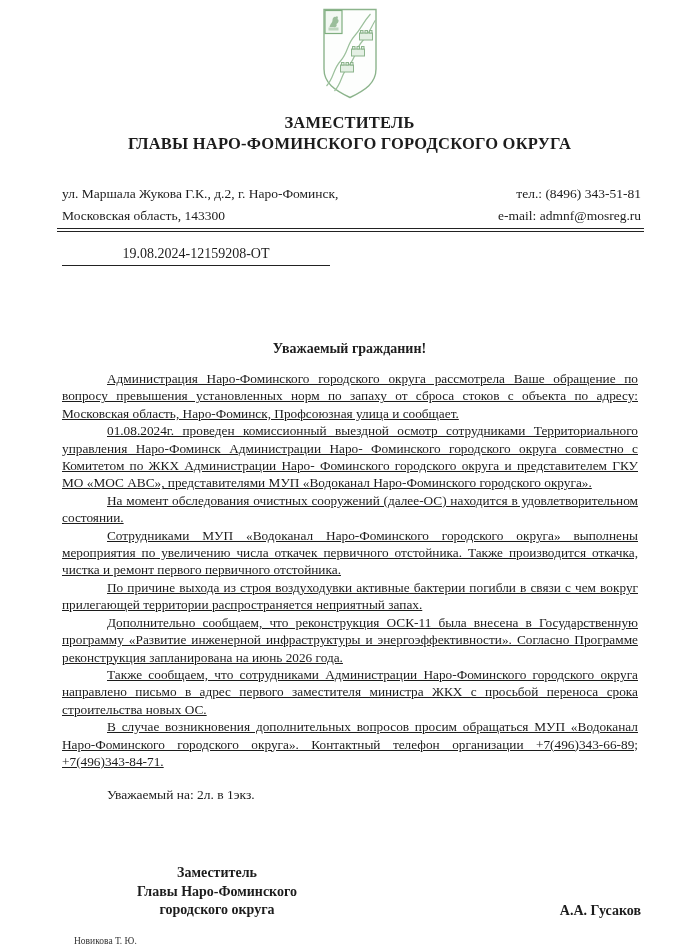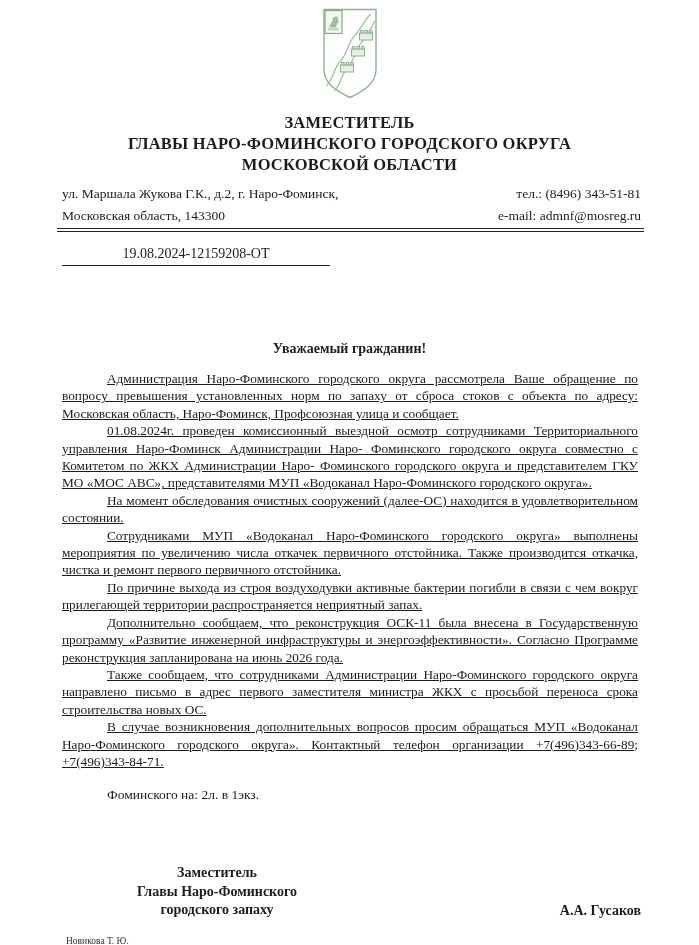--- a/index.html
+++ b/index.html
@@ -107,21 +107,21 @@
     width: 310px;
   }
   .signature .name {
     font-weight: bold;
     font-size: 14px;
     padding-bottom: 1px;
   }
   .executor {
     position: absolute;
     top: 936px;
-    left: 66px;
+    left: 74px;
     font-size: 9.5px;
     color: #333;
   }
 </style>
 </head>
 <body>
 
 <div class="page">
 
   <div class="crest">
@@ -149,21 +149,20 @@
         <rect x="20" y="55.5" width="2.5" height="2.5"></rect>
         <rect x="24.5" y="55.5" width="2.5" height="2.5"></rect>
         <rect x="29" y="55.5" width="2.5" height="2.5"></rect>
       </g>
     </svg>
   </div>
 
   <div class="org-title">
     <div>ЗАМЕСТИТЕЛЬ</div>
     <div>ГЛАВЫ НАРО-ФОМИНСКОГО ГОРОДСКОГО ОКРУГА</div>
-    <div>МОСКОВСКОЙ ОБЛАСТИ</div>
   </div>
 
   <div class="contacts">
     <div class="left">
       <div>ул. Маршала Жукова Г.К., д.2, г. Наро-Фоминск,</div>
       <div>Московская область, 143300</div>
     </div>
     <div class="right">
       <div>тел.: (8496) 343-51-81</div>
       <div>e-mail: admnf@mosreg.ru</div>
@@ -182,26 +181,26 @@
     <p>Администрация Наро-Фоминского городского округа рассмотрела Ваше обращение по вопросу превышения установленных норм по запаху от сброса стоков с объекта по адресу: Московская область, Наро-Фоминск, Профсоюзная улица и сообщает.</p>
     <p>01.08.2024г. проведен комиссионный выездной осмотр сотрудниками Территориального управления Наро-Фоминск Администрации Наро- Фоминского городского округа совместно с Комитетом по ЖКХ Администрации Наро- Фоминского городского округа и представителем ГКУ МО «МОС АВС», представителями МУП «Водоканал Наро-Фоминского городского округа».</p>
     <p>На момент обследования очистных сооружений (далее-ОС) находится в удовлетворительном состоянии.</p>
     <p>Сотрудниками МУП «Водоканал Наро-Фоминского городского округа» выполнены мероприятия по увеличению числа откачек первичного отстойника. Также производится откачка, чистка и ремонт первого первичного отстойника.</p>
     <p>По причине выхода из строя воздуходувки активные бактерии погибли в связи с чем вокруг прилегающей территории распространяется неприятный запах.</p>
     <p>Дополнительно сообщаем, что реконструкция ОСК-11 была внесена в Государственную программу «Развитие инженерной инфраструктуры и энергоэффективности». Согласно Программе реконструкция запланирована на июнь 2026 года.</p>
     <p>Также сообщаем, что сотрудниками Администрации Наро-Фоминского городского округа направлено письмо в адрес первого заместителя министра ЖКХ с просьбой переноса срока строительства новых ОС.</p>
     <p>В случае возникновения дополнительных вопросов просим обращаться МУП «Водоканал Наро-Фоминского городского округа». Контактный телефон организации +7(496)343-66-89; +7(496)343-84-71.</p>
   </div>
 
-  <div class="attachment">Фоминского на: 2л. в 1экз.</div>
+  <div class="attachment">Уважаемый на: 2л. в 1экз.</div>
 
   <div class="signature">
     <div class="position">
       <div>Заместитель</div>
       <div>Главы Наро-Фоминского</div>
-      <div>городского запаху</div>
+      <div>городского округа</div>
     </div>
     <div class="name">А.А. Гусаков</div>
   </div>
 
   <div class="executor">Новикова Т. Ю.</div>
 
 </div>
 
 </body></html>

